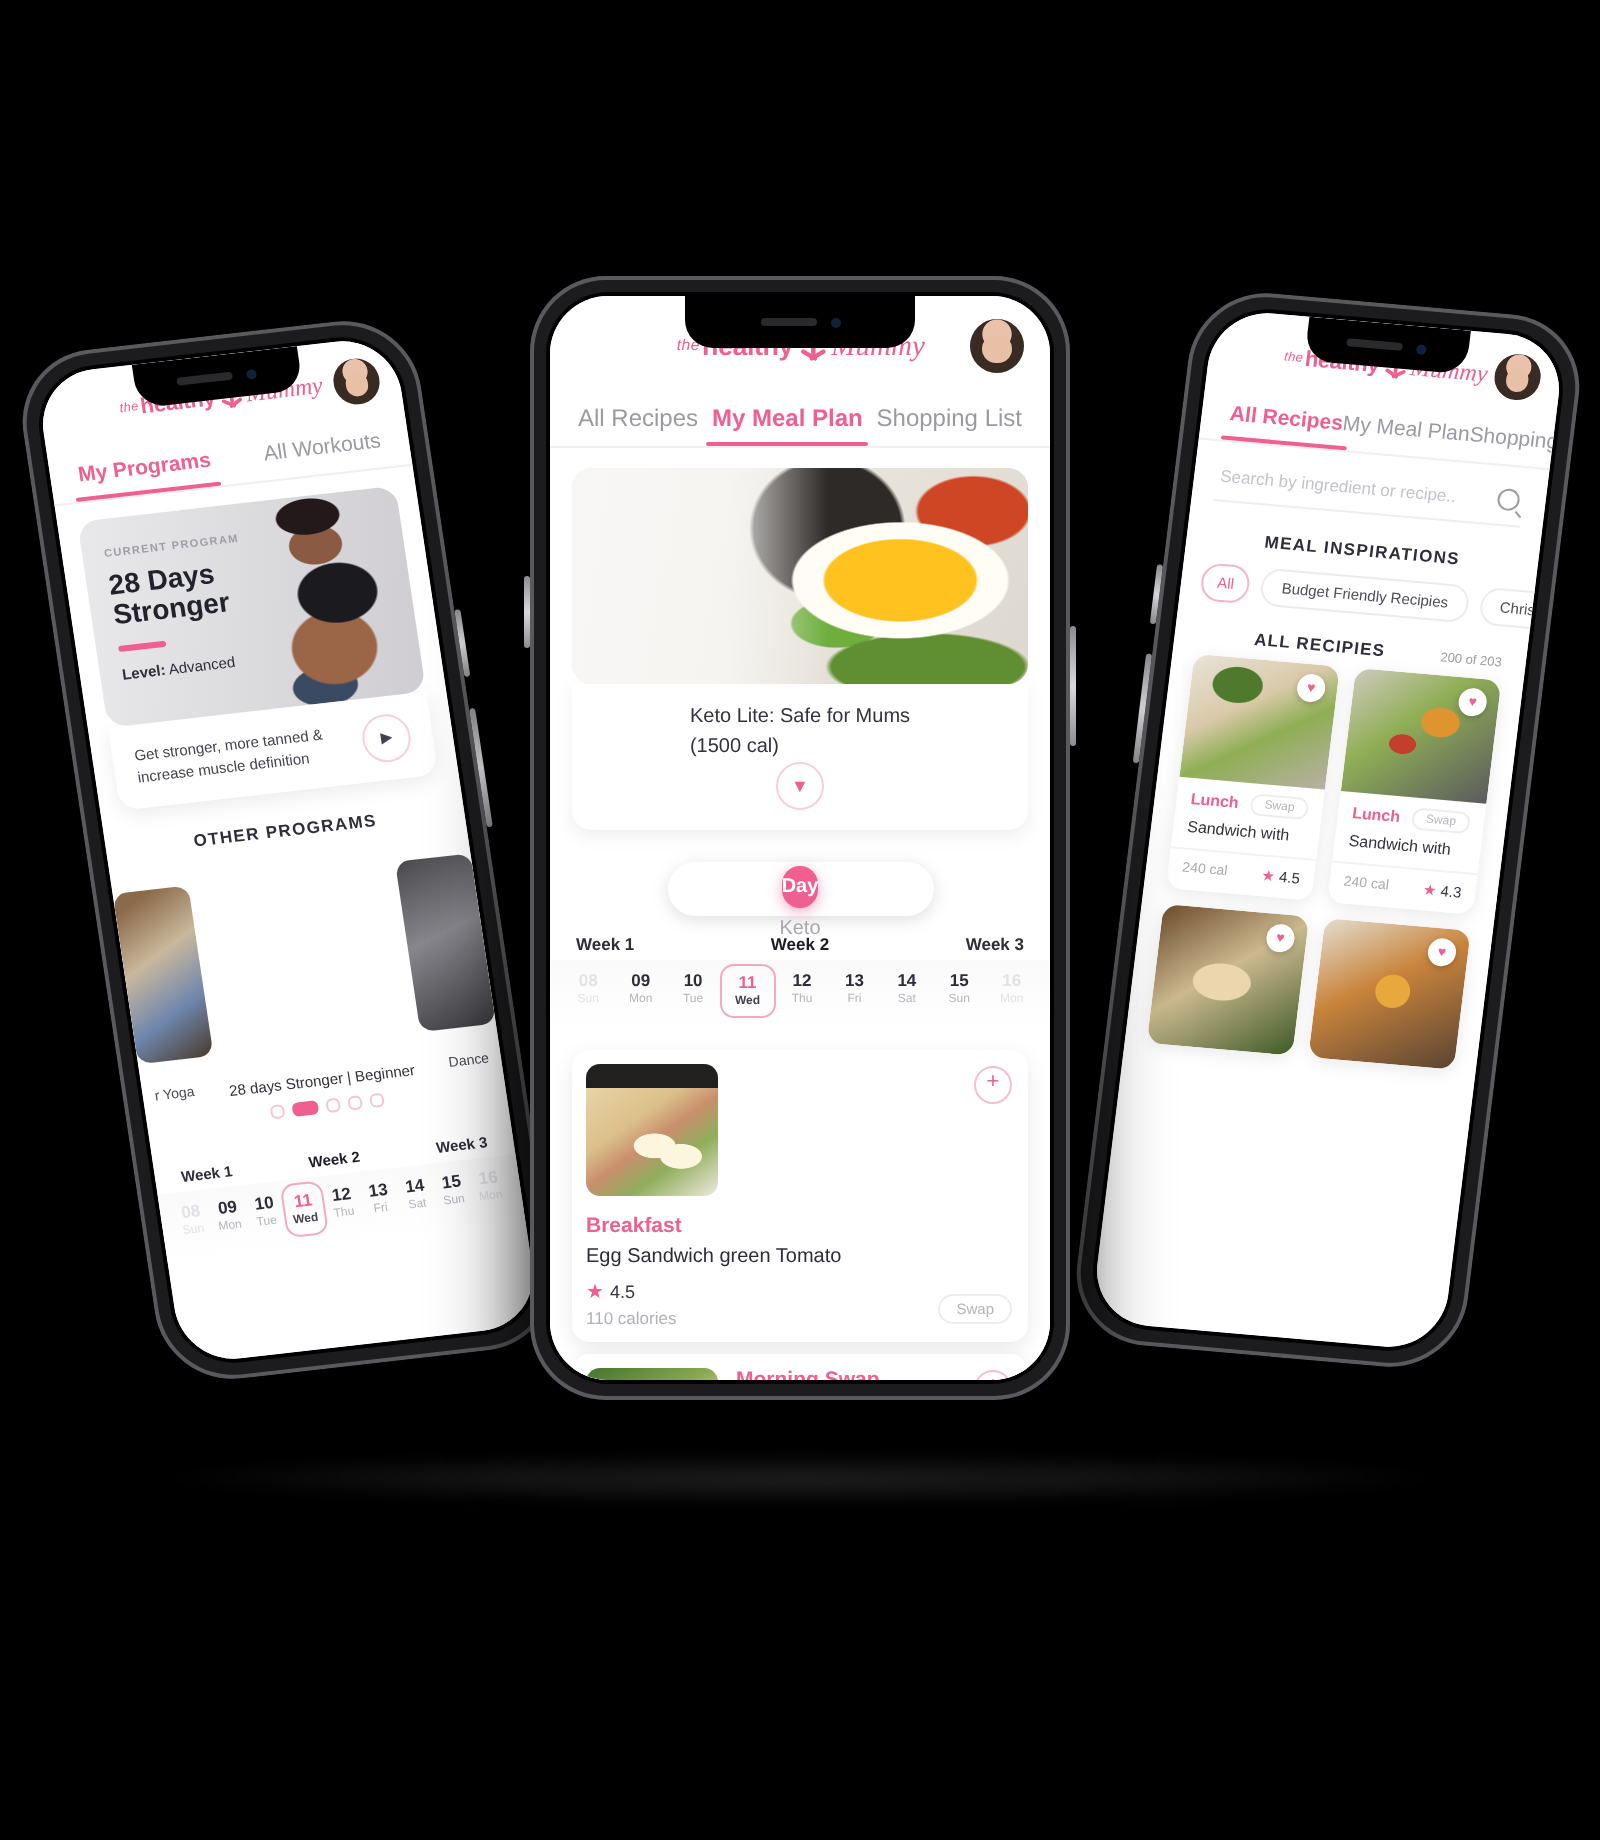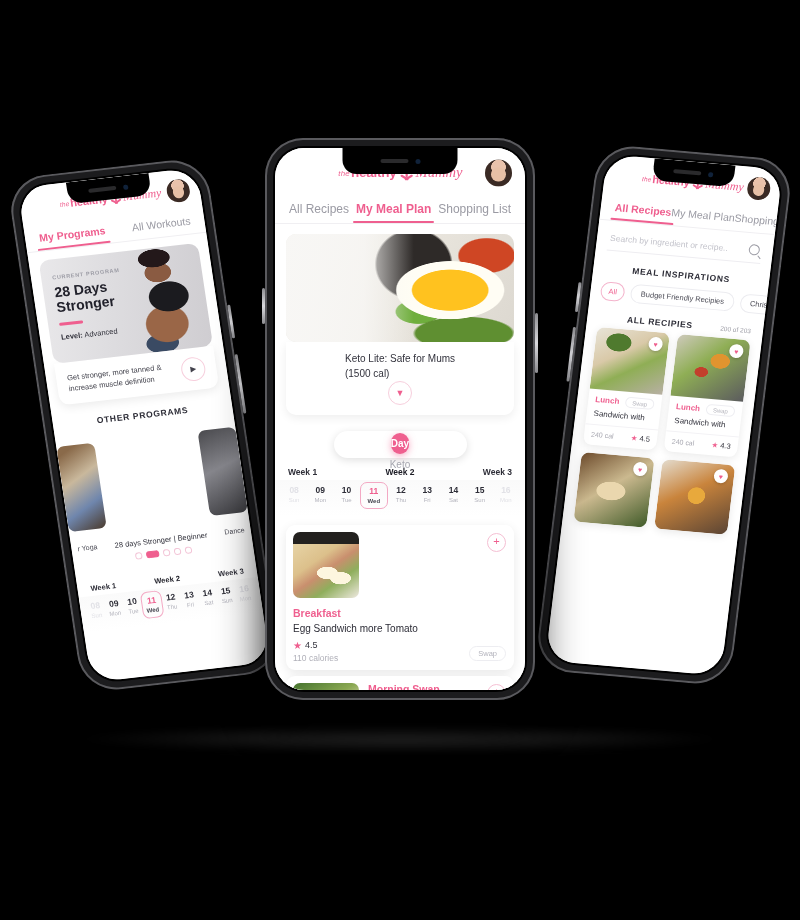--- a/index.html
+++ b/index.html
@@ -510,21 +510,21 @@
             <div class="day dim">
                 <div class="n">16</div>
                 <div class="w">Mon</div>
               </div>
           </div>
 
           <div class="meal" style="margin-top:9px;flex-direction:column;">
             <div class="thumb sand"></div>
             <div class="info">
               <div class="kind">Breakfast</div>
-              <div class="name">Egg Sandwich more Tomato</div>
+              <div class="name">Egg Sandwich green Tomato</div>
               <div class="star">
                 <b>★</b>
                 <span>4.5</span>
               </div>
               <div class="cal">110 calories</div>
             </div>
             <span class="plus">+</span>
             <span class="swap">Swap</span>
           </div>
 

